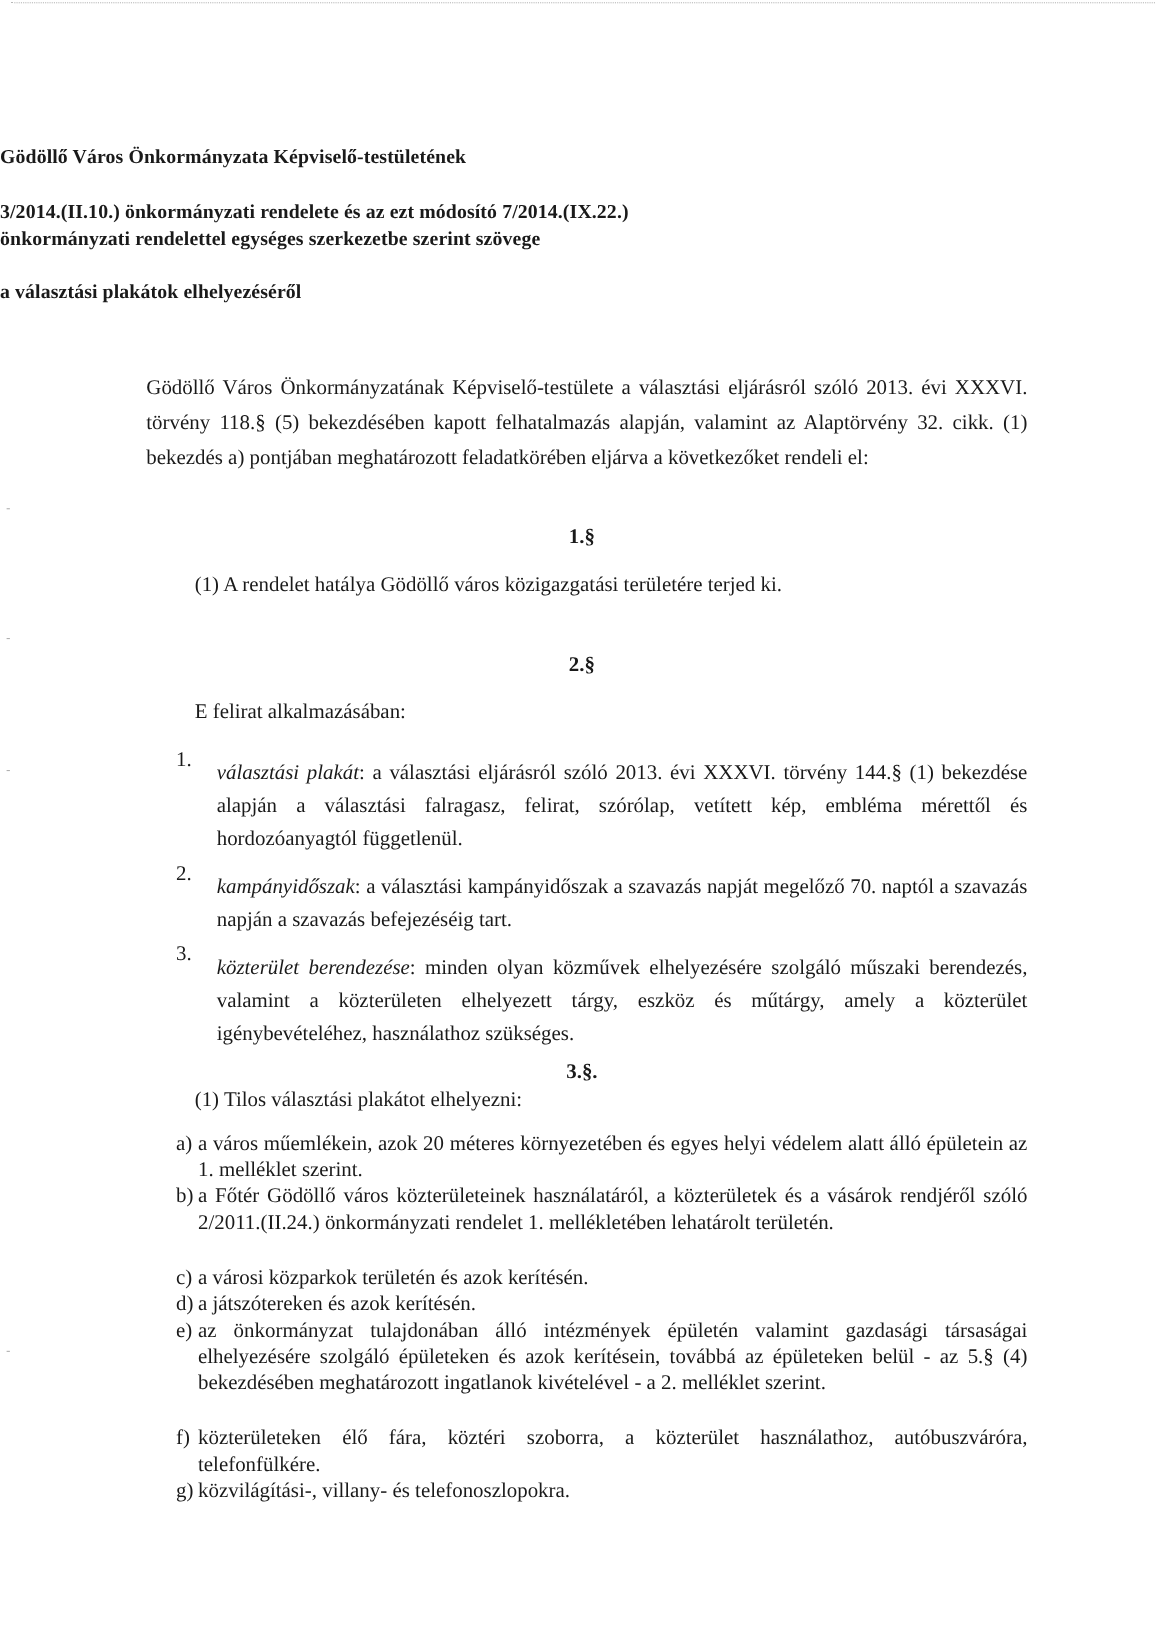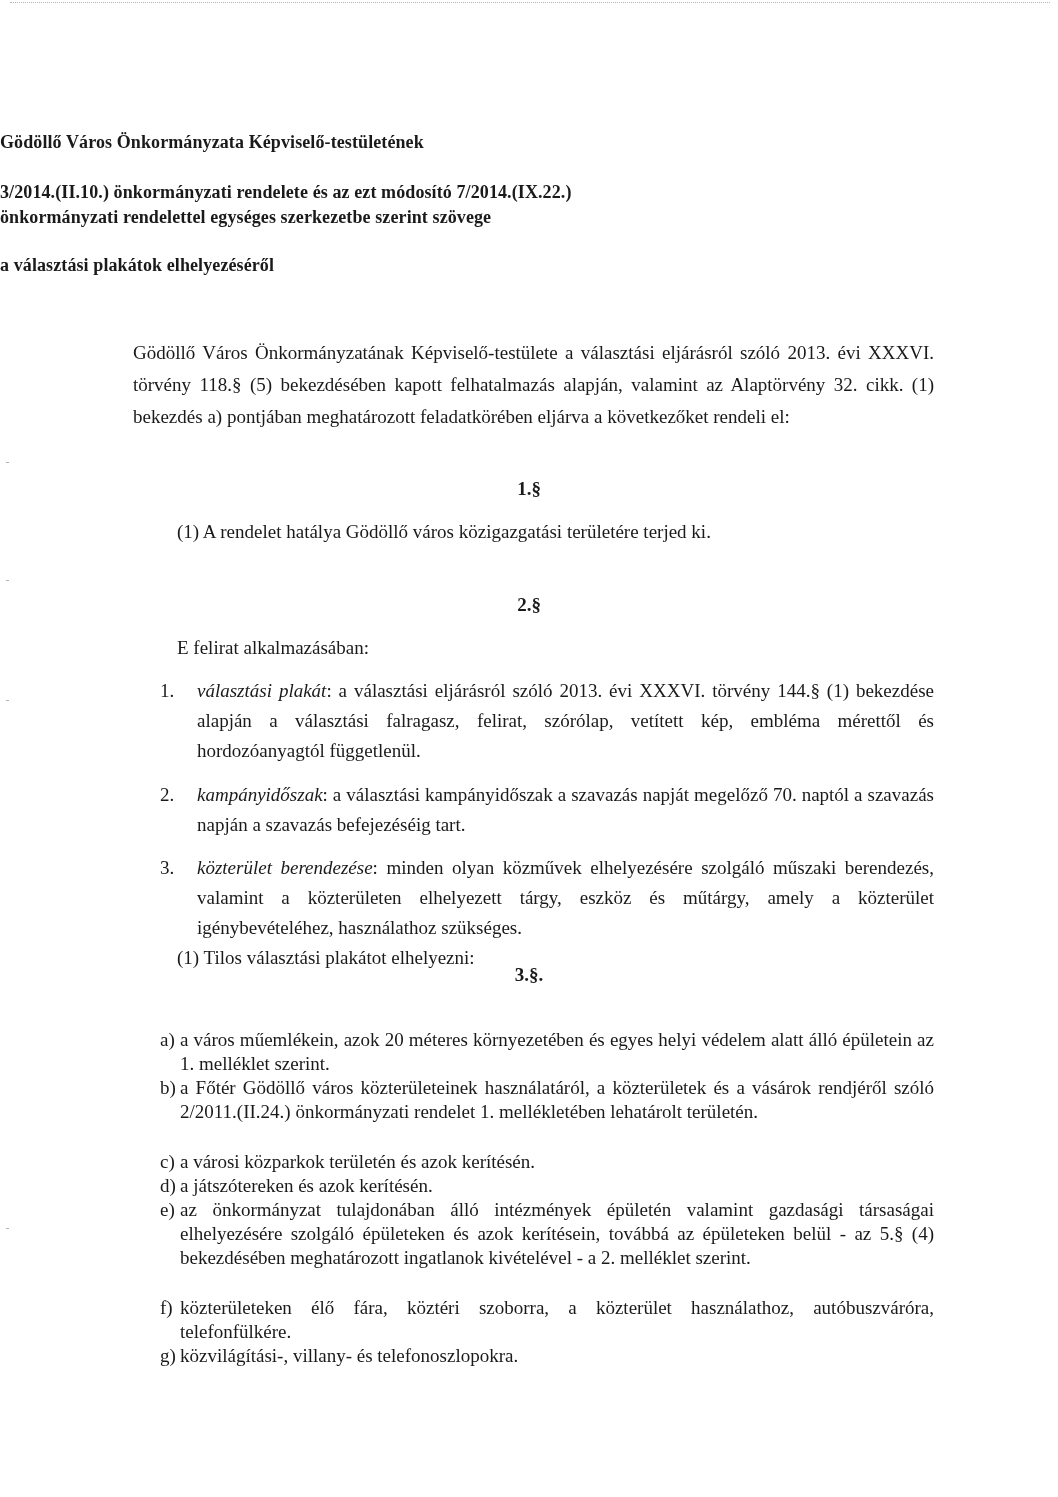--- a/index.html
+++ b/index.html
@@ -25,21 +25,21 @@
     }
     .section-num {
       position: absolute; left: 0; width: 1058px; text-align: center;
       font-size: 19px; font-weight: bold;
     }
     .num-item {
       position: absolute; left: 160px; width: 774px;
       font-size: 19px; line-height: 30px;
     }
     .num-item .num { position: absolute; left: 0; top: 0; }
-    .num-item .txt { margin-left: 37px; text-align: justify; }
+    .num-item .txt { margin-left: 37px; text-align: justify; margin-top: 12px; }
     .num-item .term { font-style: italic; }
     .lettered {
       position: absolute; left: 160px; width: 774px;
       font-size: 19px; line-height: 24px;
     }
     .lettered .lt { position: absolute; left: 0; top: 0; }
     .lettered .txt { margin-left: 20px; text-align: justify; }
     .para-line { position: absolute; left: 133px; font-size: 19px; line-height: 24px; margin-left: 44px; }
   </style>
 </head>
@@ -75,21 +75,21 @@
     <span class="num">2.</span>
     <div class="txt"><span class="term">kampányidőszak</span><span>: a választási kampányidőszak a szavazás napját megelőző 70. naptól a szavazás napján a szavazás befejezéséig tart.</span></div>
   </div>
 
   <div class="num-item" style="top:853px">
     <span class="num">3.</span>
     <div class="txt"><span class="term">közterület berendezése</span><span>: minden olyan közművek elhelyezésére szolgáló műszaki berendezés, valamint a közterületen elhelyezett tárgy, eszköz és műtárgy, amely a közterület igénybevételéhez, használathoz szükséges.</span></div>
   </div>
 
   <div class="section-num" style="top:964px">3.§.</div>
-  <div class="para-line" style="top:946px">(1) Tilos választási plakátot elhelyezni:</div>
+  <div class="para-line" style="top:988px">(1) Tilos választási plakátot elhelyezni:</div>
 
   <div class="lettered" style="top:1028px">
     <span class="lt">a)</span>
     <div class="txt">a város műemlékein, azok 20 méteres környezetében és egyes helyi védelem alatt álló épületein az 1. melléklet szerint.</div>
   </div>
   <div class="lettered" style="top:1076px">
     <span class="lt">b)</span>
     <div class="txt">a Főtér Gödöllő város közterületeinek használatáról, a közterületek és a vásárok rendjéről szóló 2/2011.(II.24.) önkormányzati rendelet 1. mellékletében lehatárolt területén.</div>
   </div>
   <div class="lettered" style="top:1150px">

